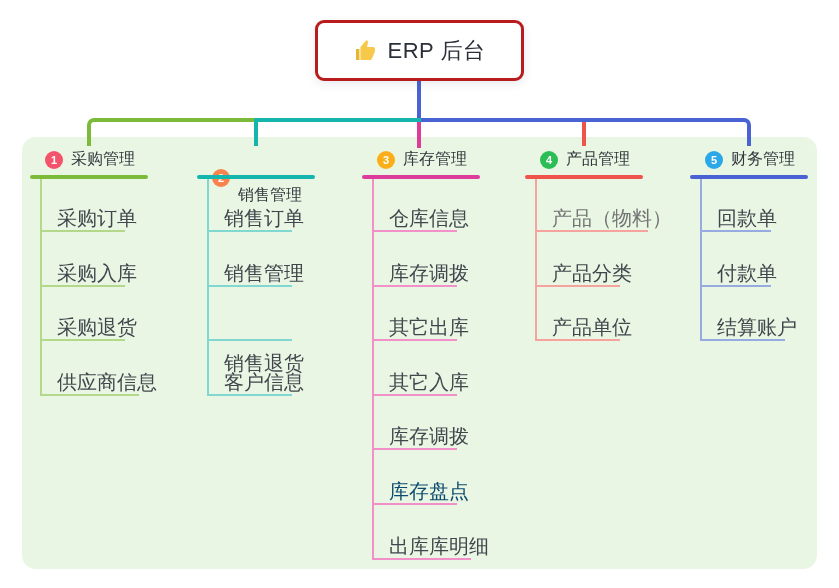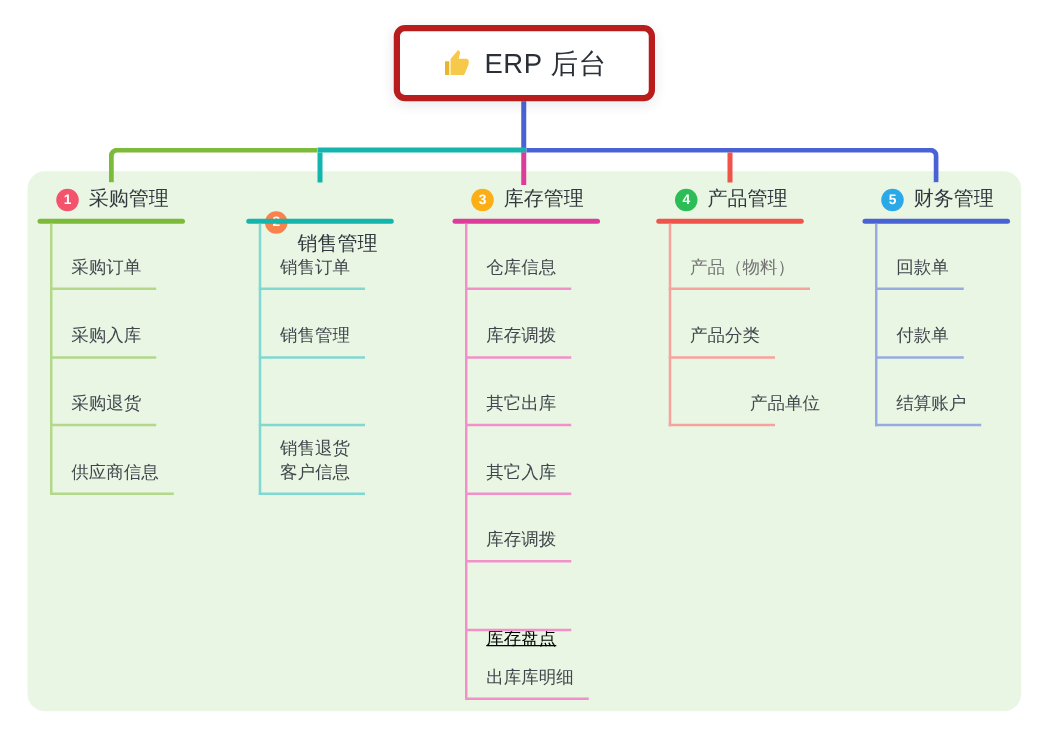--- a/index.html
+++ b/index.html
@@ -7,39 +7,39 @@
     position:relative;width:839px;height:588px;overflow:hidden;
     font-family:"Liberation Sans","DejaVu Sans",sans-serif;
     background:#ffffff;
   }
   .panel{
     position:absolute;left:22px;top:137px;width:795px;height:432px;
     border-radius:14px;
   }
   .root-node{
     position:absolute;left:315px;top:20px;width:209px;height:61px;
-    background:#ffffff;border:5px solid #b91c1c;border-radius:9px;
+    background:#ffffff;border:3px solid #b91c1c;border-radius:9px;
     box-shadow:0 3px 10px rgba(40,50,80,.10);
     display:flex;align-items:center;justify-content:center;gap:10px;
     box-sizing:border-box;
   }
   .root-title{font-size:22px;font-weight:500;color:#2a2f38;letter-spacing:.5px;}
   .line{position:absolute;}
   .elbow-left{position:absolute;border-style:none;box-sizing:border-box;
     border-top:4px solid;border-left:4px solid;border-top-left-radius:7px;}
   .elbow-right{position:absolute;box-sizing:border-box;
     border-top:4px solid;border-right:4px solid;border-top-right-radius:7px;}
   .branch-header{position:absolute;display:flex;align-items:center;gap:8px;cursor:default;}
   .badge{
     width:18px;height:18px;border-radius:50%;flex:0 0 aupx;
     display:flex;align-items:center;justify-content:center;
     color:#fff;font-size:11px;font-weight:bold;flex-shrink:0;
   }
   .branch-label{font-size:16px;font-weight:500;color:#33383e;white-space:nowrap;}
-  .child-label{position:absolute;font-size:14px;color:#41464c;white-space:nowrap;}
+  .child-label{position:absolute;font-size:20px;color:#41464c;white-space:nowrap;}
 </style>
 </head>
 <body>
 
 <div class="canvas">
 
   <div class="panel" id="panel" style="background: rgb(233, 246, 228);"></div>
 
   <div id="connectors">
       <div class="line" style="left: 417px; top: 81px; width: 4px; height: 41px; background: rgb(74, 99, 212);"></div>
@@ -99,35 +99,35 @@
       <div class="child-label" style="left: 389px; top: 205px; color: rgb(65, 70, 76);">仓库信息</div>
       <div class="line" style="left: 372px; top: 230px; width: 85px; height: 2px; background: rgb(242, 145, 201);"></div>
       <div class="child-label" style="left: 389px; top: 260px; color: rgb(65, 70, 76);">库存调拨</div>
       <div class="line" style="left: 372px; top: 285px; width: 85px; height: 2px; background: rgb(242, 145, 201);"></div>
       <div class="child-label" style="left: 389px; top: 314px; color: rgb(65, 70, 76);">其它出库</div>
       <div class="line" style="left: 372px; top: 339px; width: 85px; height: 2px; background: rgb(242, 145, 201);"></div>
       <div class="child-label" style="left: 389px; top: 369px; color: rgb(65, 70, 76);">其它入库</div>
       <div class="line" style="left: 372px; top: 394px; width: 85px; height: 2px; background: rgb(242, 145, 201);"></div>
       <div class="child-label" style="left: 389px; top: 423px; color: rgb(65, 70, 76);">库存调拨</div>
       <div class="line" style="left: 372px; top: 448px; width: 85px; height: 2px; background: rgb(242, 145, 201);"></div>
-      <div class="child-label" style="left: 389px; top: 502px; color: #000000; text-decoration: underline;">库存盘点</div>
+      <div class="child-label" style="left: 389px; top: 478px; color: #0c4a6e;">库存盘点</div>
       <div class="line" style="left: 372px; top: 503px; width: 85px; height: 2px; background: rgb(242, 145, 201);"></div>
       <div class="child-label" style="left: 389px; top: 533px; color: rgb(65, 70, 76);">出库库明细</div>
       <div class="line" style="left: 372px; top: 558px; width: 99px; height: 2px; background: rgb(242, 145, 201);"></div>
       <div class="branch-header" style="left: 540px; top: 149px;">
         <div class="badge" style="background: rgb(45, 189, 87);">4</div>
         <div class="branch-label" style="color: rgb(51, 56, 62);">产品管理</div>
       </div>
       <div class="line" style="left: 525px; top: 175px; width: 118px; height: 4px; background: rgb(240, 83, 74); border-radius: 2px;"></div>
       <div class="line" style="left: 535px; top: 179px; width: 2px; height: 162px; background: rgb(247, 163, 157);"></div>
       <div class="child-label" style="left: 552px; top: 205px; color: #737373;">产品（物料）</div>
       <div class="line" style="left: 535px; top: 230px; width: 113px; height: 2px; background: rgb(247, 163, 157);"></div>
       <div class="child-label" style="left: 552px; top: 260px; color: rgb(65, 70, 76);">产品分类</div>
       <div class="line" style="left: 535px; top: 285px; width: 85px; height: 2px; background: rgb(247, 163, 157);"></div>
-      <div class="child-label" style="left: 552px; top: 314px; color: rgb(65, 70, 76); margin-left: 48px;">产品单位</div>
+      <div class="child-label" style="left: 552px; top: 314px; color: rgb(65, 70, 76);">产品单位</div>
       <div class="line" style="left: 535px; top: 339px; width: 85px; height: 2px; background: rgb(247, 163, 157);"></div>
       <div class="branch-header" style="left: 705px; top: 149px;">
         <div class="badge" style="background: rgb(43, 168, 232);">5</div>
         <div class="branch-label" style="color: rgb(51, 56, 62);">财务管理</div>
       </div>
       <div class="line" style="left: 690px; top: 175px; width: 118px; height: 4px; background: rgb(74, 99, 212); border-radius: 2px;"></div>
       <div class="line" style="left: 700px; top: 179px; width: 2px; height: 162px; background: rgb(151, 171, 224);"></div>
       <div class="child-label" style="left: 717px; top: 205px; color: rgb(65, 70, 76);">回款单</div>
       <div class="line" style="left: 700px; top: 230px; width: 71px; height: 2px; background: rgb(151, 171, 224);"></div>
       <div class="child-label" style="left: 717px; top: 260px; color: rgb(65, 70, 76);">付款单</div>

